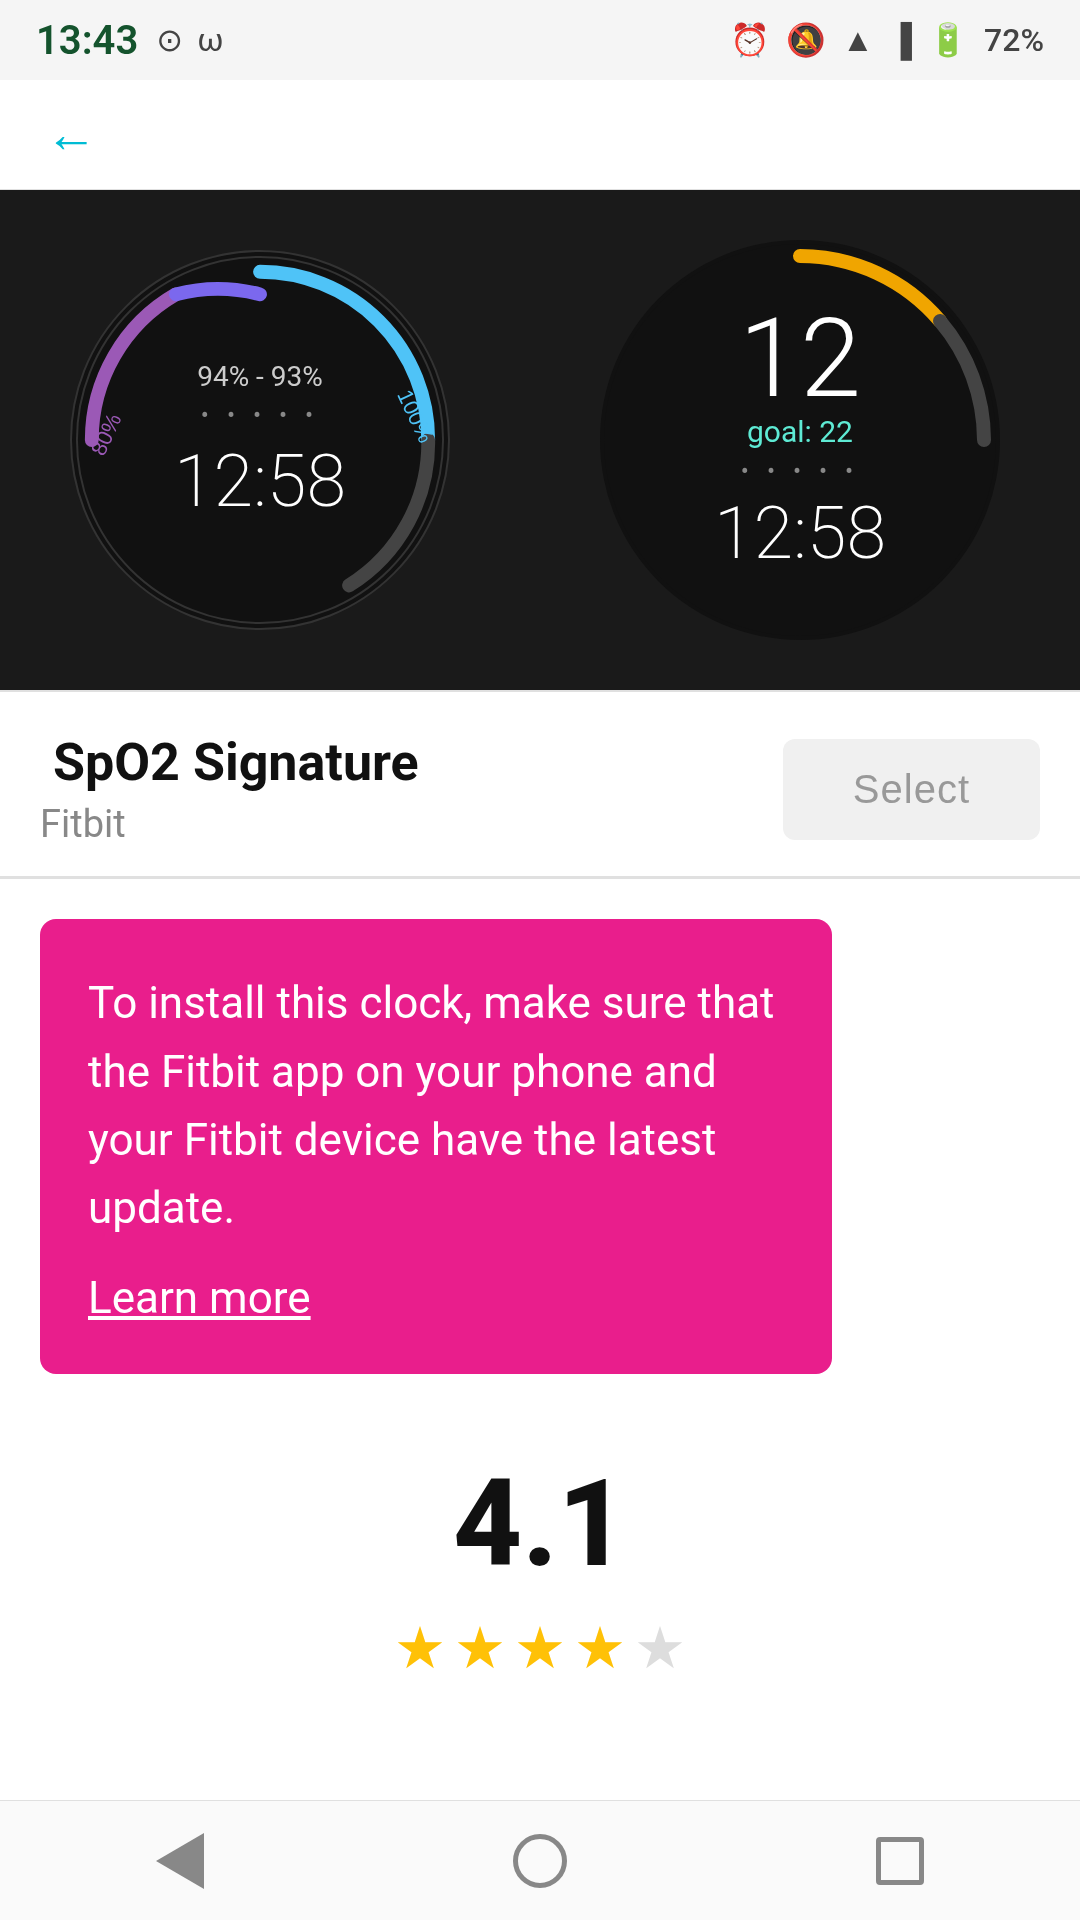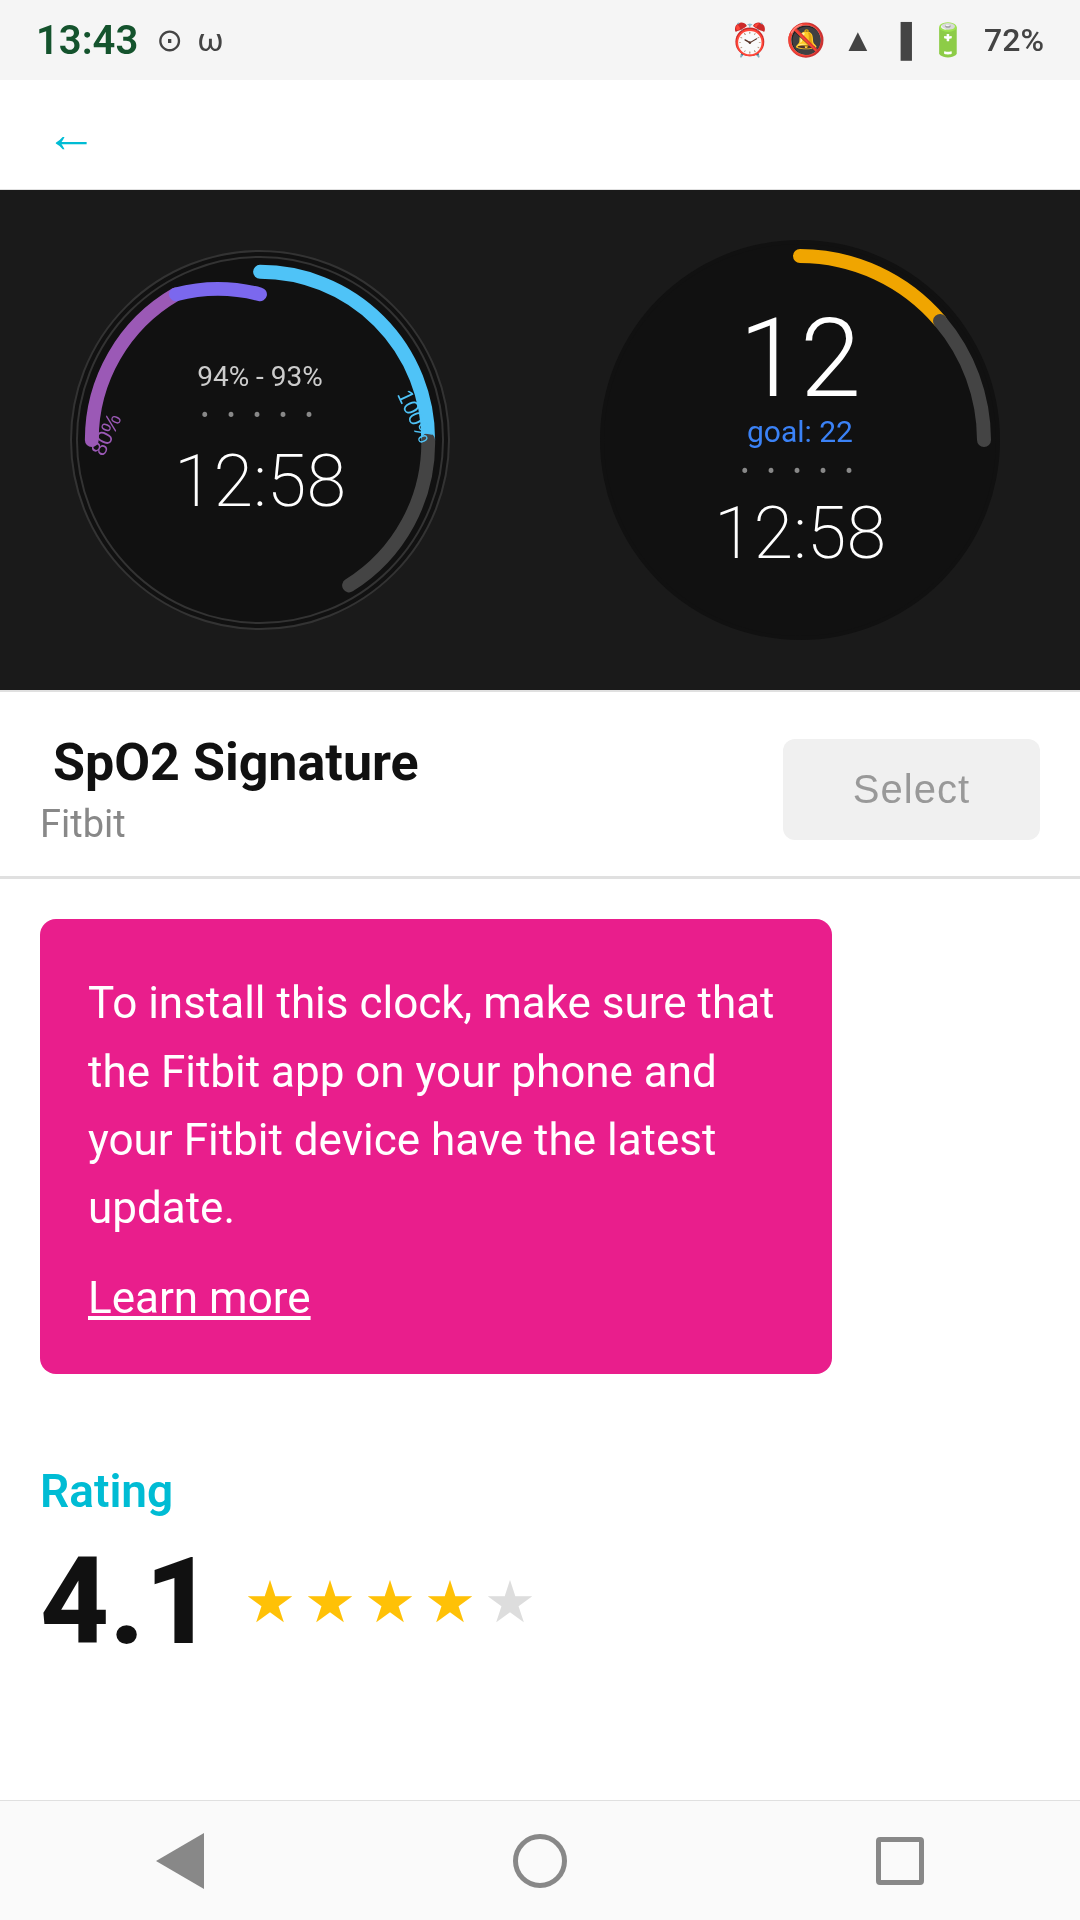--- a/index.html
+++ b/index.html
@@ -194,21 +194,21 @@
     }
 
     .watch-face-2-content .big-number {
       font-size: 110px;
       font-weight: 300;
       line-height: 1;
     }
 
     .watch-face-2-content .goal-text {
       font-size: 30px;
-      color: #3b82f6;
+      color: #5eead4;
     }
 
     .watch-face-2-content .dots2 {
       font-size: 24px;
       color: #888;
       margin-top: 8px;
       letter-spacing: 6px;
     }
 
     .watch-face-2-content .time-display2 {
@@ -300,20 +300,21 @@
       font-size: 46px;
       font-weight: 600;
       color: #00bcd4;
       margin-bottom: 24px;
     }
 
     .rating-row {
       display: flex;
       align-items: center;
       gap: 30px;
+      flex-direction: column;
     }
 
     .rating-number {
       font-size: 120px;
       font-weight: 800;
       color: #111;
       line-height: 1;
     }
 
     .rating-stars-block {
@@ -480,21 +481,20 @@
 <div class="divider"></div>
 
 <div class="pink-banner">
   <div class="pink-banner-inner">
     <div class="banner-text">To install this clock, make sure that the Fitbit app on your phone and your Fitbit device have the latest update.</div>
     <a class="learn-more-link">Learn more</a>
   </div>
 </div>
 
 <div class="rating-section">
-  <div class="rating-label">Rating</div>
   <div class="rating-row">
     <div class="rating-number">4.1</div>
     <div class="rating-stars-block">
       <div class="stars-row">
         <span class="star">★</span>
         <span class="star">★</span>
         <span class="star">★</span>
         <span class="star">★</span>
         <span class="star empty">★</span>
       </div>

